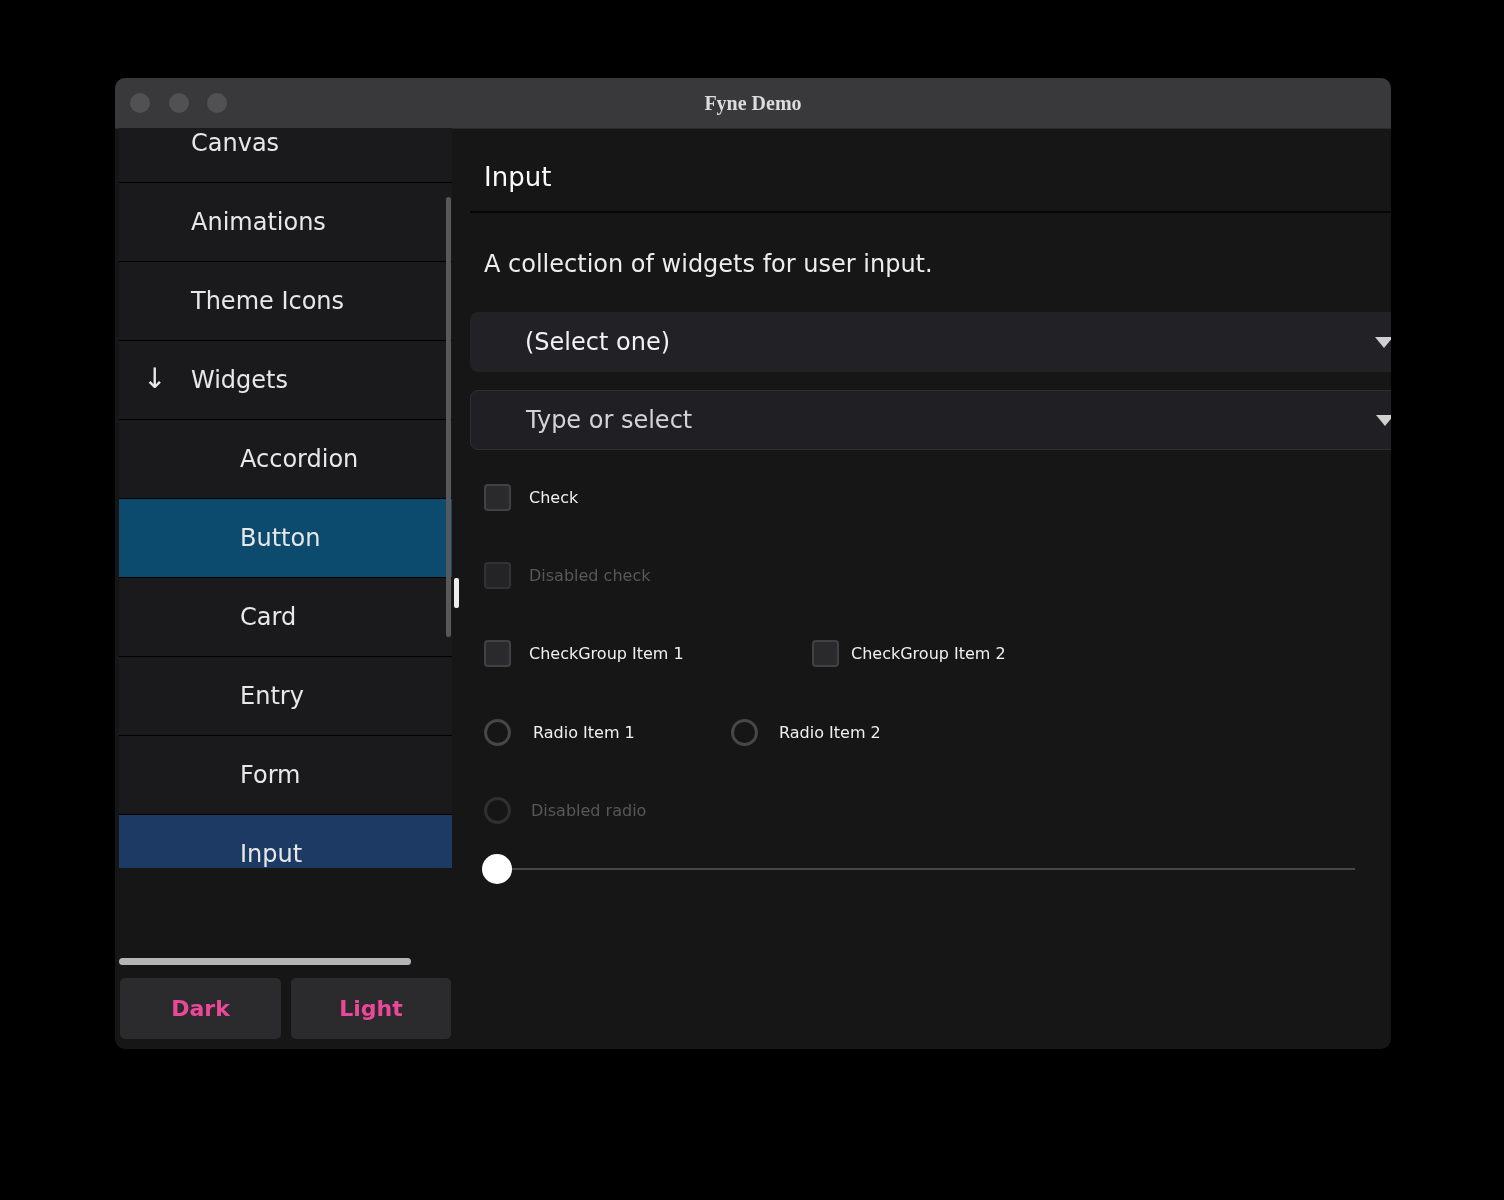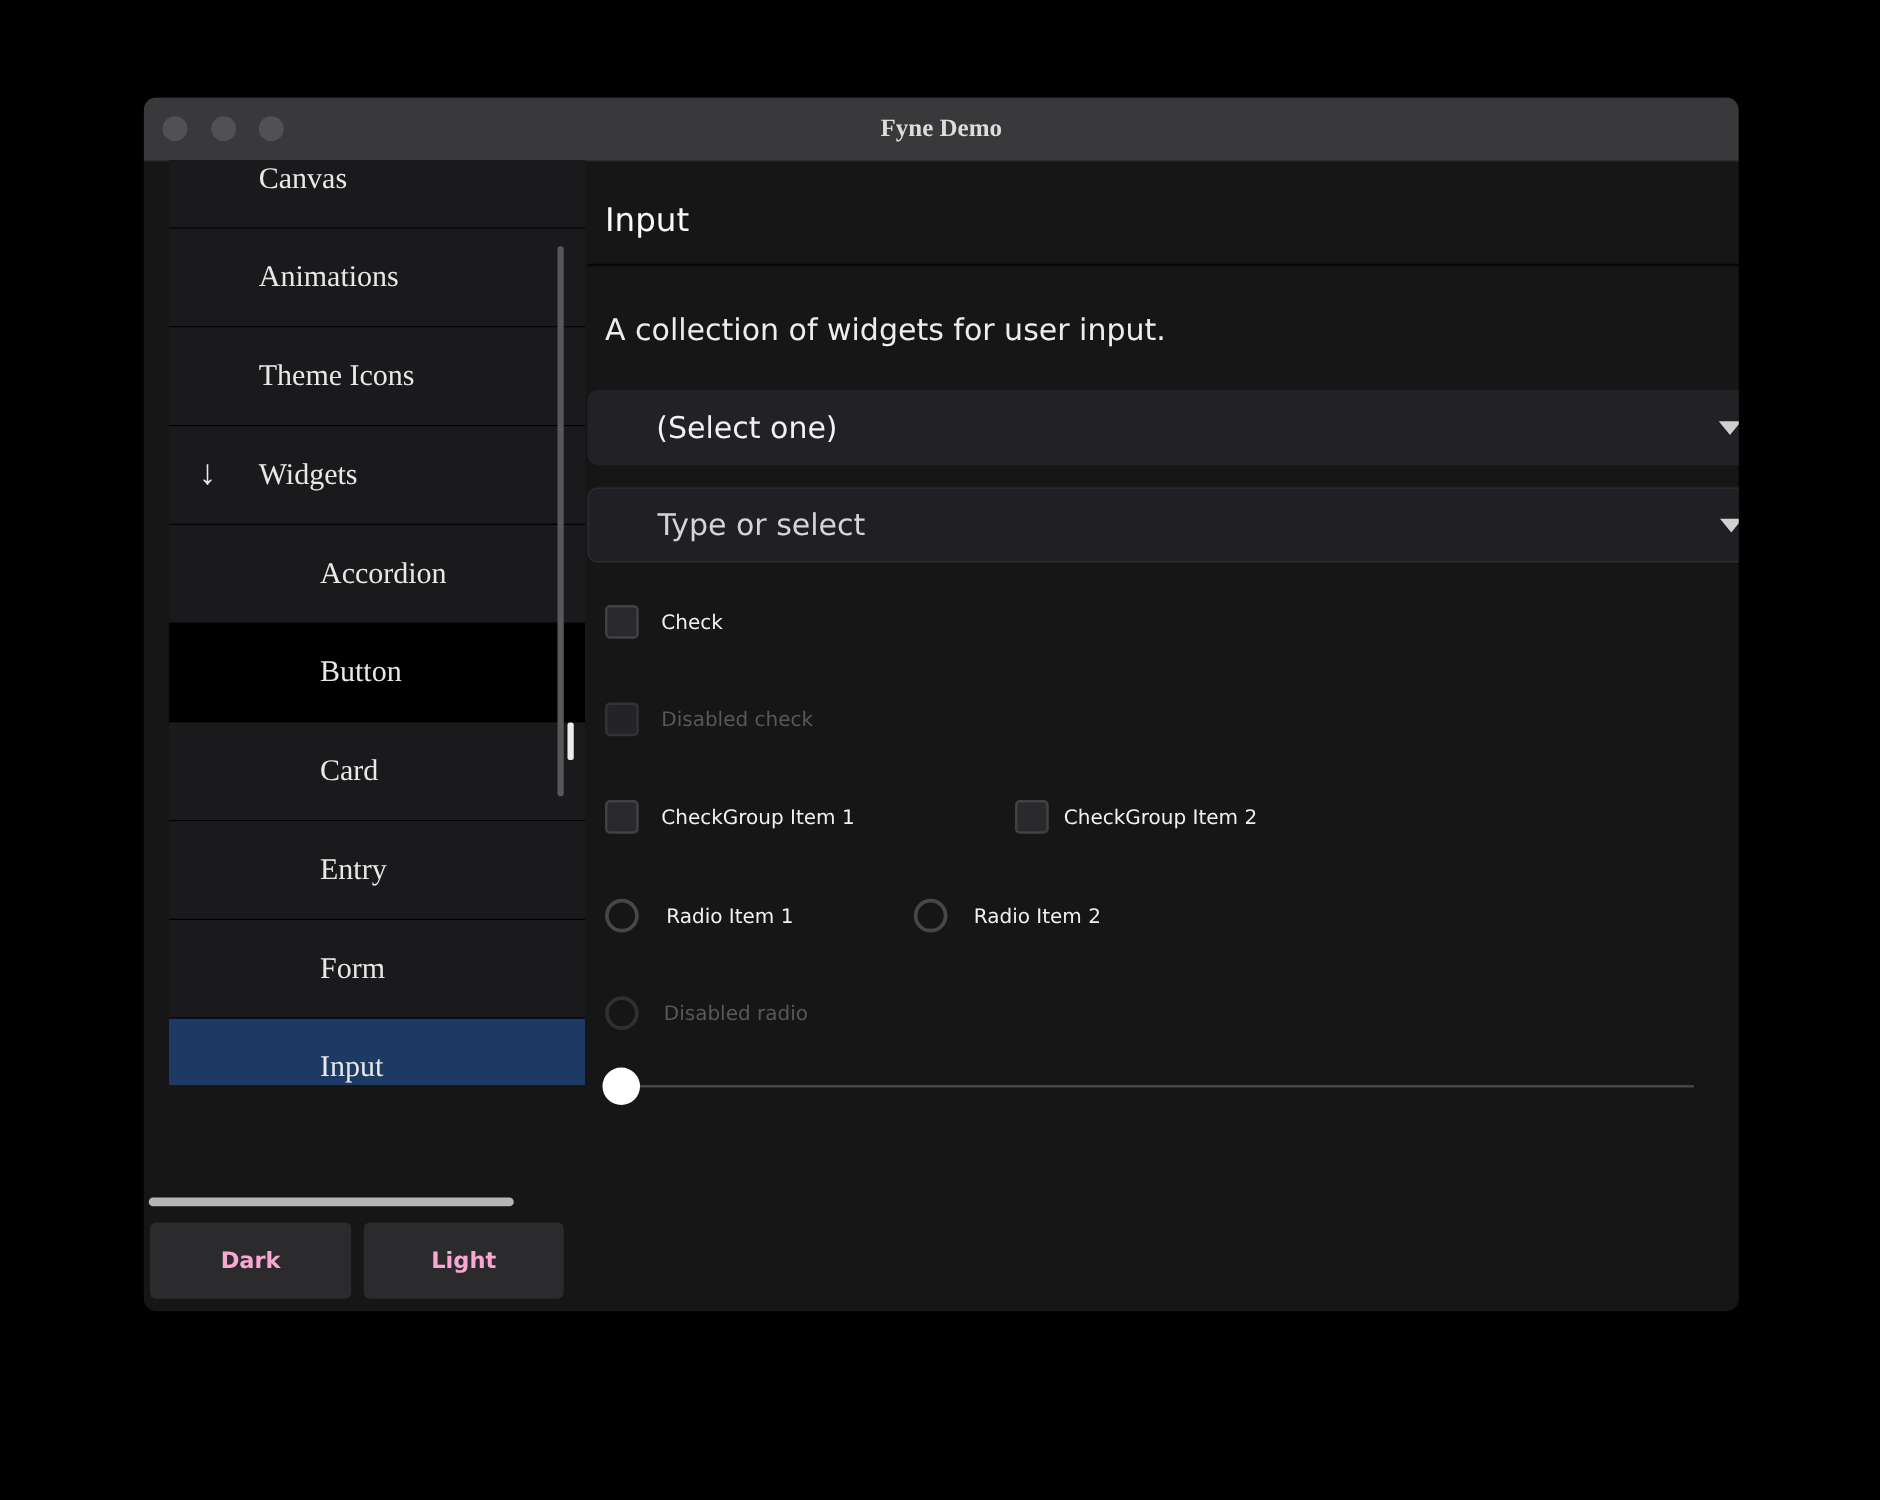--- a/index.html
+++ b/index.html
@@ -7,38 +7,38 @@
   .window{position:absolute;left:115px;top:78px;width:1276px;height:971px;
     background:#161616;border-radius:10px;overflow:hidden;box-shadow:0 0 0 1px #000;}
   
   .titlebar{position:absolute;left:0;top:0;width:100%;height:50px;background:#39393b;
     border-bottom:1px solid #2a2a2a;font-family:Liberation Serif, serif;}
   .titlebar .title{position:absolute;left:0;right:0;top:0;height:50px;line-height:50px;
     text-align:center;color:#dcdcdc;font-weight:bold;font-size:20px;}
   .light{position:absolute;top:15px;width:20px;height:20px;border-radius:50%;background:#515154;}
   .light.c1{left:15px}.light.c2{left:54px}.light.c3{left:92px}
   
-  .sidebar-rows{position:absolute;left:20px;top:50px;width:333px;height:740px;overflow:hidden;font-family:Liberation Serif, serif;}
+  .sidebar-rows{position:absolute;left:4px;top:50px;width:333px;height:740px;overflow:hidden;}
   .nav-row{position:relative;height:78px;border-bottom:1px solid #000;display:flex;
     align-items:center;color:#e8e8e8;font-size:24px;background:#1a1a1c;}
   .nav-row.first{margin-top:-24px;}
   .nav-row .lbl{padding-left:72px;}
   .nav-row.indent .lbl{padding-left:121px;}
   .nav-row.selected{background:#1c3a63;}
-  .nav-row.hovered{background:#000000;text-align:center;}
+  .nav-row.hovered{background:#0c4a6e;text-align:center;}
   .branch-arrow{position:absolute;left:24px;top:0;height:78px;line-height:76px;
     font-size:28px;color:#e8e8e8;}
   .v-scrollbar{position:absolute;left:331px;top:119px;width:5px;height:440px;
     background:#58585a;border-radius:3px;}
   .split-handle{position:absolute;left:339px;top:500px;width:5px;height:30px;
     background:#ededed;border-radius:2px;}
   .h-scrollbar{position:absolute;left:4px;top:880px;width:292px;height:7px;
     background:#b5b5b7;border-radius:4px;}
   .theme-btn{position:absolute;top:900px;height:61px;background:#2b2b2d;border-radius:5px;
-    color:#f9a8d4;font-weight:bold;font-size:18px;text-align:center;line-height:61px;}
+    color:#ec4899;font-weight:bold;font-size:22px;text-align:center;line-height:61px;}
   .theme-btn.dark{left:5px;width:161px;}
   .theme-btn.lightb{left:176px;width:160px;}
   
   .page-title{position:absolute;left:369px;top:84px;font-size:26px;color:#fafafa;}
   .title-sep{position:absolute;left:355px;right:0;top:133px;height:2px;background:#060606;}
   .description{position:absolute;left:369px;top:172px;font-size:24px;color:#ededed;}
   .select-box{position:absolute;left:355px;width:910px;height:60px;background:#222226;
     border-radius:8px;color:#f2f2f2;font-size:24px;line-height:60px;padding-left:41px;}
   .select-box .val{padding-left:14px;}
   .select-box.entry{background:#202024;border:1px solid #2e2e33;height:58px;line-height:58px;

